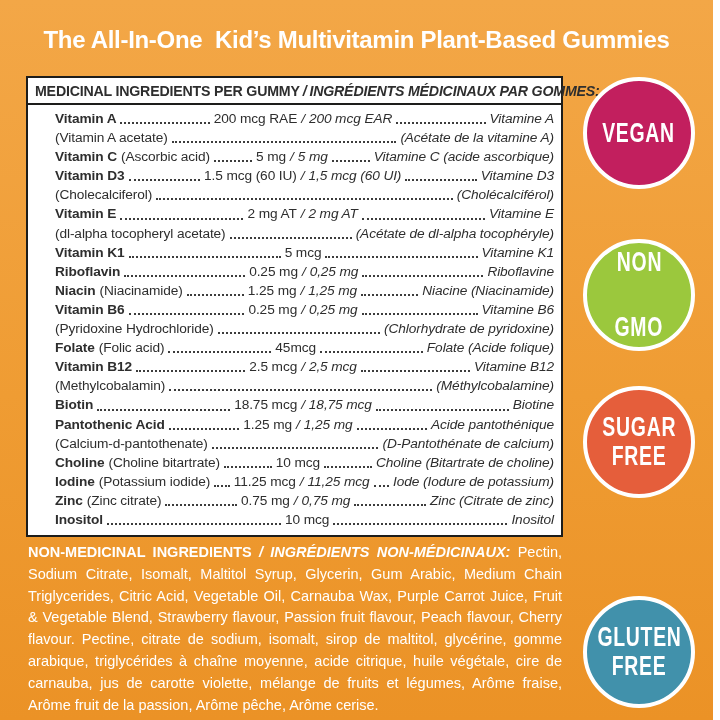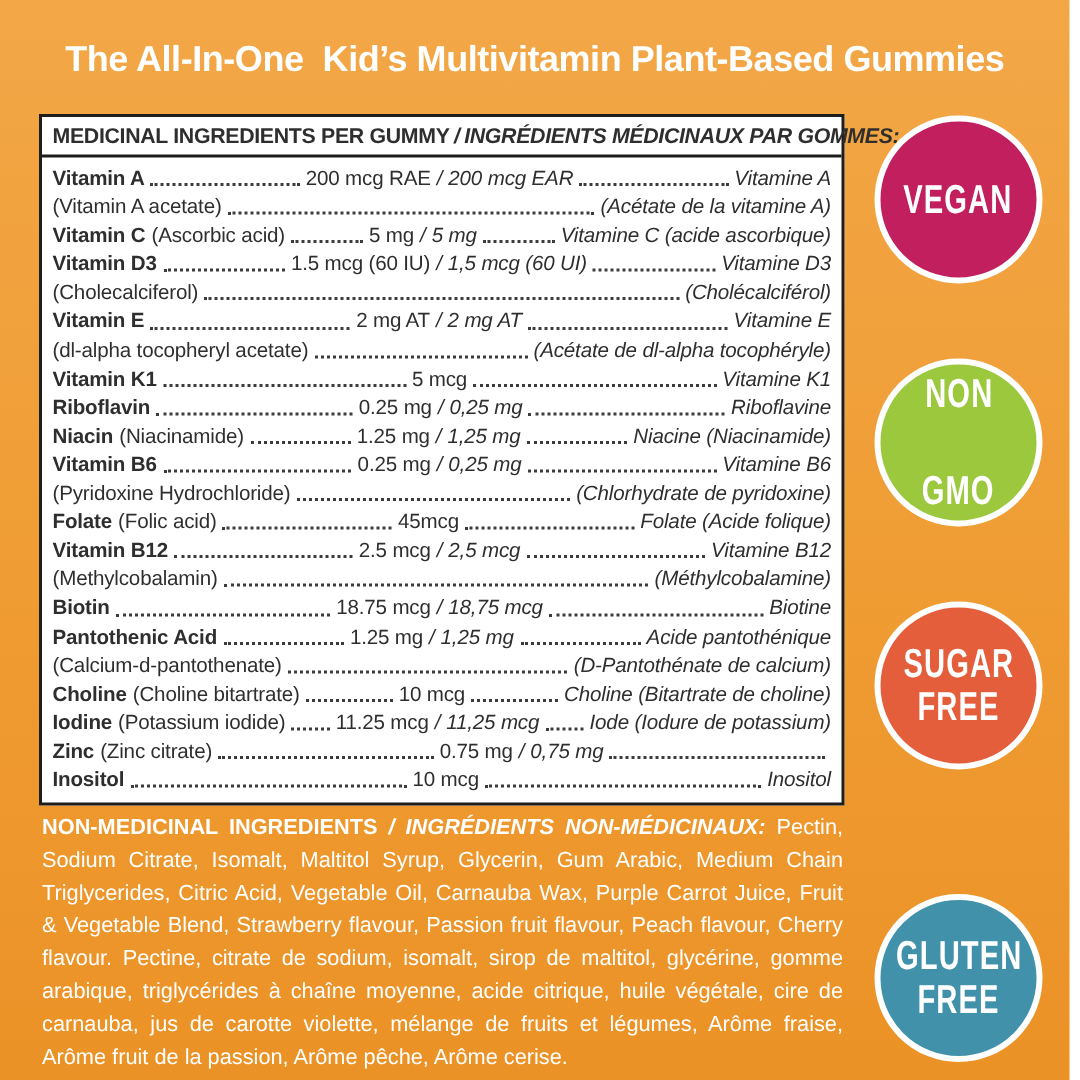--- a/index.html
+++ b/index.html
@@ -22,21 +22,21 @@
   .panel-header{
     border-bottom:2px solid var(--panel_border);
     padding:5px 7px 4px;font-weight:700;font-size:14.2px;letter-spacing:-0.2px;
     white-space:nowrap;
   }
   .h-sep{margin:0 3px;font-style:italic;}
   .h-fr{font-style:italic;}
   .rows{padding:4px 7px 6px;}
   .row{
     display:flex;align-items:baseline;white-space:nowrap;
-    height:19.1px;line-height:19.1px;font-size:13.7px;letter-spacing:-0.1px;
+    height:19.1px;line-height:19.1px;font-size:13.7px;letter-spacing:-0.1px;margin-left:20px;
   }
   .row .b{font-weight:700;}
   .row .b + .r{margin-left:4px;}
   .row .dots{
     flex:1 1 6px;min-width:6px;align-self:flex-end;
     border-bottom:2px dotted var(--dots);margin:0 4px 4px;
   }
   .row .sep{margin:0 4px;font-style:italic;}
   .row .vf{font-style:italic;}
   .row .fr{font-style:italic;}
@@ -224,20 +224,21 @@
           <span class="fr">Iode (Iodure de potassium)</span>
         </div>
         <div class="row">
           <span class="b">Zinc</span>
           <span class="r">(Zinc citrate)</span>
           <span class="dots"></span>
           <span class="val">0.75 mg</span>
           <span class="sep">/</span>
           <span class="vf">0,75 mg</span>
           <span class="dots"></span>
+          <span class="fr">Zinc (Citrate de zinc)</span>
         </div>
         <div class="row">
           <span class="b">Inositol</span>
           <span class="dots"></span>
           <span class="val">10 mcg</span>
           <span class="dots"></span>
           <span class="fr">Inositol</span>
         </div>
       </div>
   </section>
@@ -245,21 +246,21 @@
   <p class="nonmed"><span class="nm-h">NON-MEDICINAL INGREDIENTS</span> <span class="nm-sep">/</span> <span class="nm-hfr">INGRÉDIENTS NON-MÉDICINAUX:</span> <span class="nm-en">Pectin, Sodium Citrate, Isomalt, Maltitol Syrup, Glycerin, Gum Arabic, Medium Chain Triglycerides, Citric Acid, Vegetable Oil, Carnauba Wax, Purple Carrot Juice, Fruit &amp; Vegetable Blend, Strawberry flavour, Passion fruit flavour, Peach flavour, Cherry flavour.</span> <span class="nm-fr">Pectine, citrate de sodium, isomalt, sirop de maltitol, glycérine, gomme arabique, triglycérides à chaîne moyenne, acide citrique, huile végétale, cire de carnauba, jus de carotte violette, mélange de fruits et légumes, Arôme fraise, Arôme fruit de la passion, Arôme pêche, Arôme cerise.</span></p>
 
   <div id="badges">
       <div class="badge" style="top: 77px; background: rgb(194, 31, 94);">
         <div class="badge-line">VEGAN</div>
       </div>
       <div class="badge" style="top: 239px; background: rgb(155, 200, 61); gap: 36px;">
         <div class="badge-line">NON</div>
         <div class="badge-line">GMO</div>
       </div>
-      <div class="badge" style="top: 401px; background: rgb(229, 94, 59);">
+      <div class="badge" style="top: 386px; background: rgb(229, 94, 59);">
         <div class="badge-line">SUGAR</div>
         <div class="badge-line">FREE</div>
       </div>
       <div class="badge" style="top: 596px; background: rgb(65, 145, 171);">
         <div class="badge-line">GLUTEN</div>
         <div class="badge-line">FREE</div>
       </div>
     </div>
 
 </div>

